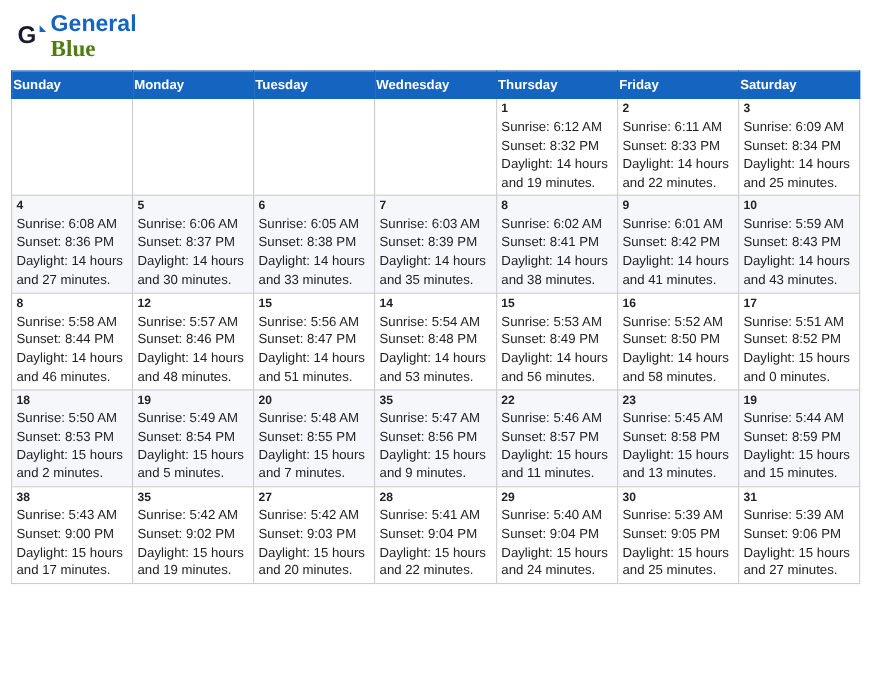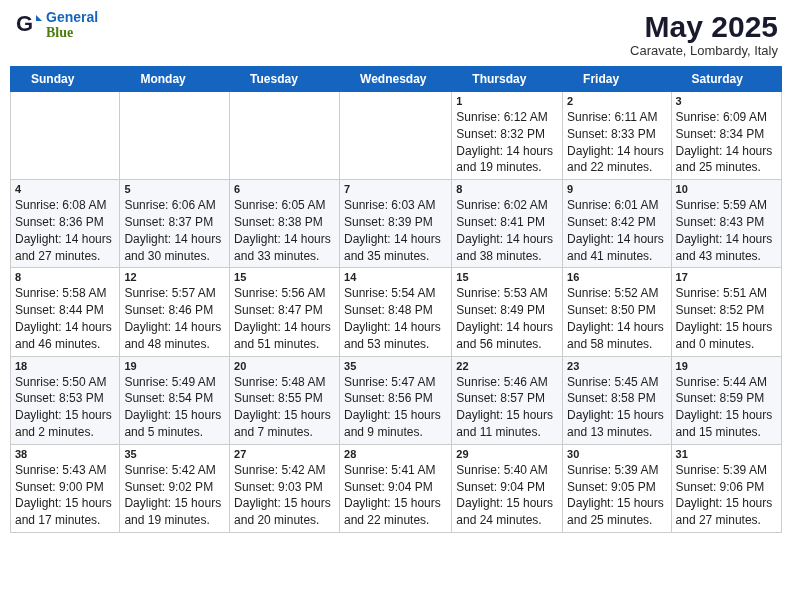--- a/index.html
+++ b/index.html
@@ -16,21 +16,21 @@
       align-items: flex-start;
       margin-bottom: 8px;
       padding: 0 4px;
     }
     .logo {
       display: flex;
       align-items: center;
       gap: 4px;
     }
     .logo-text {
-      font-size: 14px;
+      font-size: 21px;
       font-weight: bold;
       color: #1a1a2e;
       line-height: 1.1;
     }
     .logo-text span {
       color: #1565c0;
     }
     .logo-icon {
       width: 28px;
       height: 28px;
@@ -51,21 +51,21 @@
     .calendar {
       width: 100%;
       border-collapse: collapse;
       border: 1px solid #ccc;
     }
     .calendar th {
       background: #1565c0;
       color: #fff;
       font-size: 12px;
       font-weight: bold;
-      padding: 5px 20px;
+      padding: 5px 1px;
       text-align: left;
       border: 1px solid #1565c0;
     }
     .calendar td {
       vertical-align: top;
       border: 1px solid #ccc;
       padding: 3px 4px;
       width: 113px;
       min-height: 80px;
       font-size: 9.5px;
@@ -97,24 +97,20 @@
   <div class="logo">
     <svg class="logo-icon" viewBox="0 0 28 28">
       <text x="2" y="20" font-size="22" font-weight="bold" fill="#1a1a2e">G</text>
       <polygon points="22,4 28,10 22,10" fill="#1565c0"></polygon>
     </svg>
     <div class="logo-text">
       <div><span>General</span></div>
       <div style="color:#4d7c0f;font-family:Liberation Serif, serif;">Blue</div>
     </div>
   </div>
-  <div class="title-block">
-    <div class="month-title">May 2025</div>
-    <div class="subtitle">Caravate, Lombardy, Italy</div>
-  </div>
 </div>
 
 <table class="calendar">
   <thead>
     <tr>
     <th>Sunday</th>
         <th>Monday</th>
         <th>Tuesday</th>
         <th>Wednesday</th>
         <th>Thursday</th>

